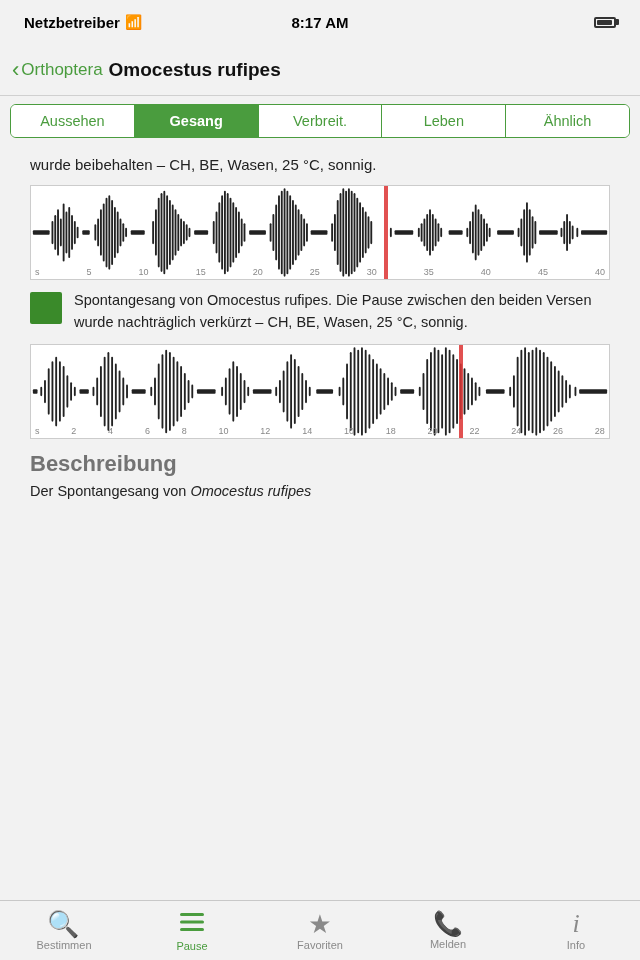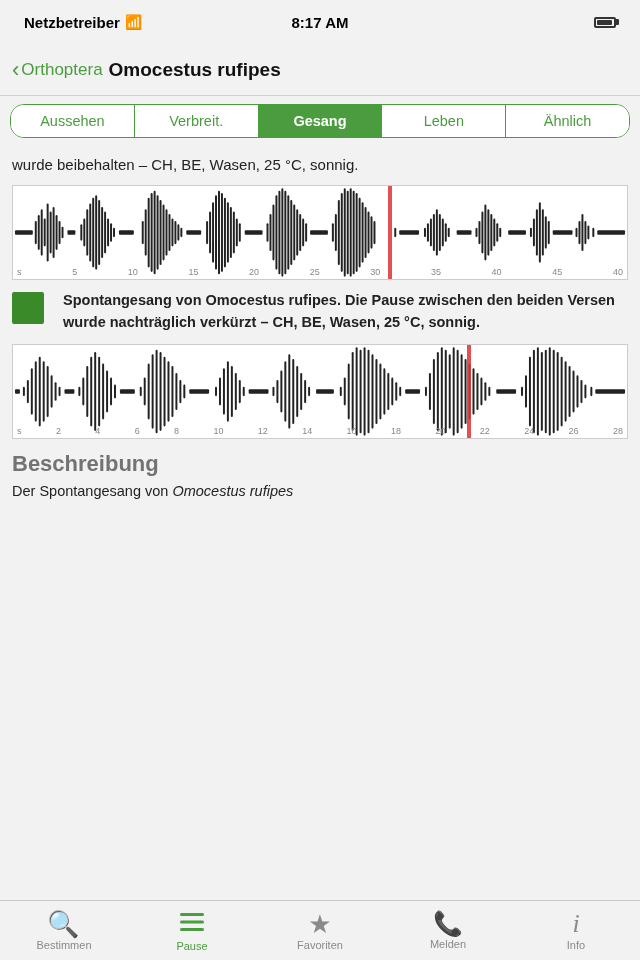--- a/index.html
+++ b/index.html
@@ -54,21 +54,21 @@
       margin-left: 6px;
       font-size: 19px;
       font-weight: 700;
       color: #111;
     }
 
     
     .tab-bar-top {
       display: flex;
       border: 1px solid #4a9c3e;
-      border-radius: 14px;
+      border-radius: 6px;
       margin: 8px 10px;
       overflow: hidden;
       background: #fff;
     }
     .tab-item {
       flex: 1;
       text-align: center;
       padding: 8px 4px;
       font-size: 14.5px;
       color: #4a9c3e;
@@ -80,21 +80,21 @@
     .tab-item.active {
       background: #4a9c3e;
       color: #fff;
       font-weight: 600;
     }
 
     
     .content {
       position: relative;
       overflow: hidden;
-      padding: 0 12px;
+      padding: 0 30px;
       height: calc(960px - 44px - 52px - 54px - 60px);
     }
 
     
     .intro-text {
       font-size: 15px;
       color: #222;
       margin: 8px 0 10px 0;
       line-height: 1.4;
     }
@@ -131,23 +131,22 @@
       width: 4px;
       height: 100%;
       background: rgba(220, 50, 50, 0.85);
       z-index: 10;
     }
 
     
     .description-block {
       display: flex;
       align-items: flex-start;
-      gap: 19px;
+      gap: 12px;
       margin: 10px 0;
-      font-weight: bold;
     }
     .color-swatch {
       width: 32px;
       height: 32px;
       background: #3a8a2a;
       flex-shrink: 0;
       margin-top: 2px;
       border-radius: 2px;
     }
     .desc-text {
@@ -250,22 +249,22 @@
 <div class="nav-bar">
   <div class="nav-back">
     <span class="nav-back-chevron">‹</span>
     <span style="color:#4a9c3e;font-size:17px;">Orthoptera</span>
   </div>
   <span class="nav-title">Omocestus rufipes</span>
 </div>
 
 <div class="tab-bar-top">
   <div class="tab-item">Aussehen</div>
+  <div class="tab-item active">Gesang</div>
   <div class="tab-item">Verbreit.</div>
-  <div class="tab-item active">Gesang</div>
   <div class="tab-item">Leben</div>
   <div class="tab-item">Ähnlich</div>
 </div>
 
 <div class="content">
 
   <p class="intro-text">wurde beibehalten – CH, BE, Wasen, 25 °C, sonnig.</p>
 
   <div class="waveform-container" style="height:95px;">
     

